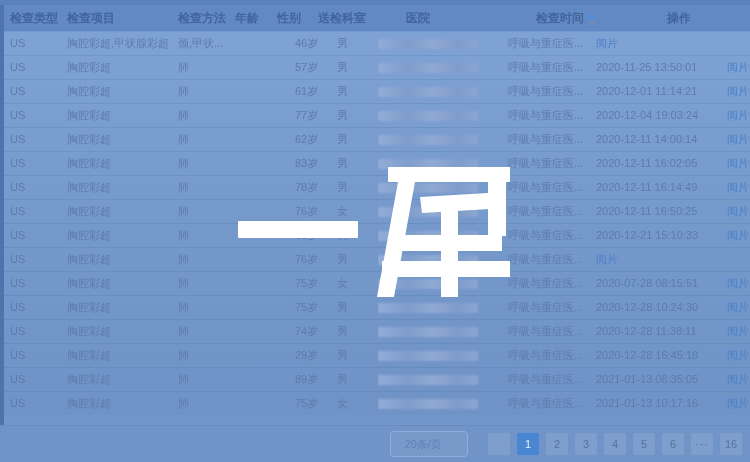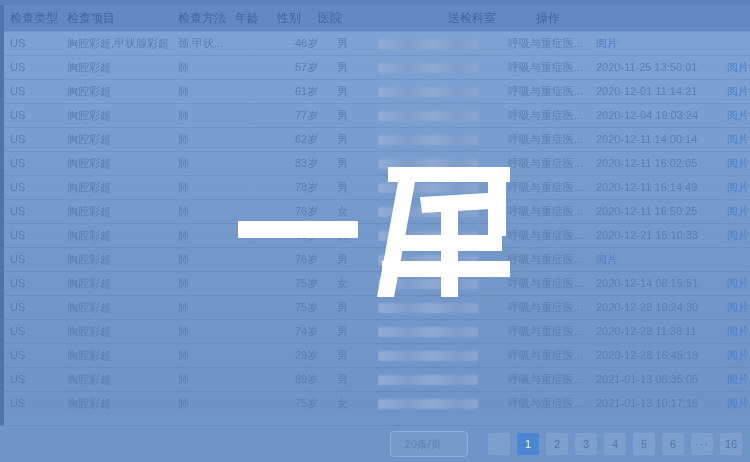--- a/index.html
+++ b/index.html
@@ -2,21 +2,21 @@
 <html><head>
 <meta charset="utf-8">
 <style>
   html,body{margin:0;padding:0}
   body{width:750px;height:462px;overflow:hidden;position:relative;
        background:#7196ca;font-family:"Liberation Sans",sans-serif;}
   .left-strip{position:absolute;left:0;top:0;width:4px;height:425px;background:#4e74ab}
   .top-strip{position:absolute;left:0;top:0;width:750px;height:5px;background:#5a82bd}
   .table{position:absolute;left:4px;top:5px;width:746px}
   .thead{display:flex;height:26px;line-height:26px;background:#6289c3;
-         color:#42649d;font-size:12px;font-weight:normal}
+         color:#42649d;font-size:12px;font-weight:bold}
   .tbody{background:linear-gradient(180deg,#7fa2d4 0%,#7op 50%,#7093c7 100%);
          background:linear-gradient(180deg,#7fa2d4 0%,#7598cb 55%,#7093c7 100%)}
   .tr{display:flex;height:24px;line-height:23px;font-size:11px;color:#5a7cae;
       border-top:1px solid rgba(47,82,134,.14);box-sizing:border-box}
   .td,.th{flex:0 0 auto;box-sizing:border-box;white-space:nowrap;overflow:hidden}
   .c-type{width:63px;padding-left:6px}
   .c-item{width:111px}
   .c-organ{width:60px}
   .c-method{width:57px}
   .c-age{width:42px}
@@ -55,22 +55,28 @@
 <div class="left-strip"></div>
 <div class="top-strip"></div>
 
 <div class="table">
   <div class="thead">
     <span class="th c-type">检查类型</span>
     <span class="th c-item">检查项目</span>
     <span class="th c-method">检查方法</span>
     <span class="th c-age">年龄</span>
     <span class="th c-gender">性别</span>
+    <span class="th c-dept">送检科室</span>
     <span class="th c-hospital">医院</span>
-    <span class="th c-dept">送检科室</span>
+    <span class="th c-time">
+      <span>检查时间</span><span class="sort">
+          <i class="up"></i>
+          <i class="down"></i>
+        </span>
+    </span>
     <span class="th c-action">操作</span>
   </div>
   <div class="tbody" id="tbody">
       <div class="tr">
     <span class="td c-type">US</span>
     <span class="td c-item">胸腔彩超,甲状腺彩超</span>
     <span class="td c-organ">颈,甲状...</span>
     <span class="td c-method"></span>
     <span class="td c-age">46岁</span>
     <span class="td c-gender">男</span>
@@ -187,21 +193,21 @@
   </div>
       <div class="tr">
     <span class="td c-type">US</span>
     <span class="td c-item">胸腔彩超</span>
     <span class="td c-organ">肺</span>
     <span class="td c-method"></span>
     <span class="td c-age">75岁</span>
     <span class="td c-gender">女</span>
     <span class="td c-hospital"><i class="blur-block"></i></span>
     <span class="td c-dept">呼吸与重症医...</span>
-    <span class="td c-time">2020-12-14 08:15:51</span>
+    <span class="td c-time">2020-07-28 08:15:51</span>
     <span class="td c-action"><a class="action-link">阅片</a></span>
   </div>
       <div class="tr">
     <span class="td c-type">US</span>
     <span class="td c-item">胸腔彩超</span>
     <span class="td c-organ">肺</span>
     <span class="td c-method"></span>
     <span class="td c-age">75岁</span>
     <span class="td c-gender">男</span>
     <span class="td c-hospital"><i class="blur-block"></i></span>

